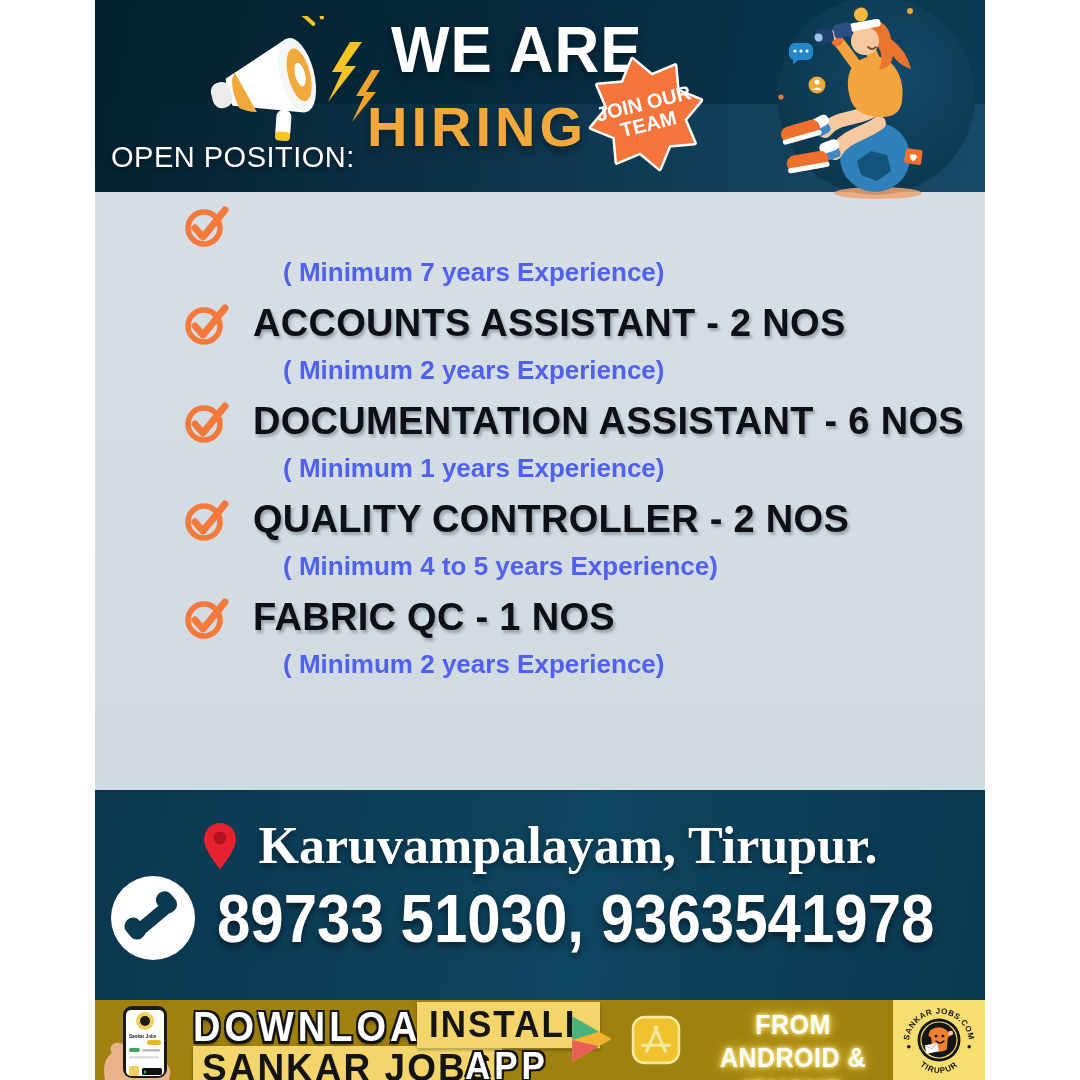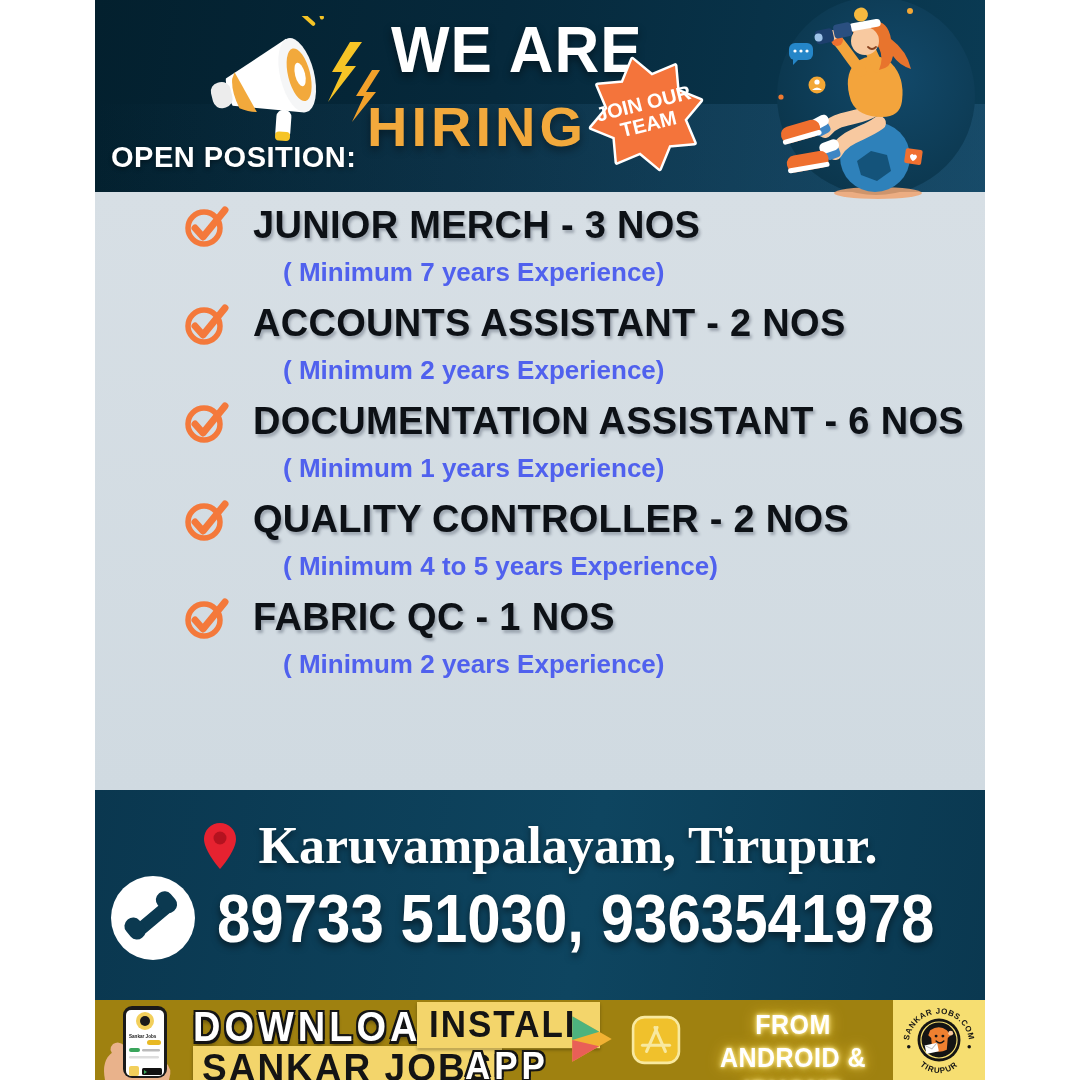--- a/index.html
+++ b/index.html
@@ -10,21 +10,21 @@
   
   .hdr{position:absolute;left:0;top:0;width:890px;height:192px;z-index:3;
        background:linear-gradient(100deg,#03202e 0%,#06293c 45%,#0a3b54 100%);}
   .hdr::after{content:"";position:absolute;left:0;right:0;top:104px;bottom:0;
        background:linear-gradient(90deg,rgba(35,85,118,0) 0%,rgba(45,100,138,.38) 100%);}
   .we-are{position:absolute;left:296px;top:12px;font-size:62px;font-weight:900;color:#ffffff;
        letter-spacing:1px;transform:scaleY(1.05);transform-origin:top left;z-index:4;
        text-shadow:0 4px 8px rgba(0,0,0,.45);white-space:nowrap;}
   .hiring{position:absolute;left:272px;top:94px;font-size:56px;font-weight:700;color:#f2a93c;
        letter-spacing:4px;z-index:4;text-shadow:0 4px 8px rgba(0,0,0,.4);white-space:nowrap;}
-  .open-pos{position:absolute;left:16px;top:141px;font-size:29px;font-weight:700;color:#ffffff;
+  .open-pos{position:absolute;left:16px;top:141px;font-size:29px;font-weight:400;color:#ffffff;
        letter-spacing:.5px;z-index:5;text-shadow:0 2px 4px rgba(0,0,0,.4);white-space:nowrap;}
   .megaphone{position:absolute;left:95px;top:16px;z-index:4;}
   .burst{position:absolute;left:492px;top:56px;z-index:5;}
   .burst-text{position:absolute;left:492px;top:56px;width:118px;height:116px;z-index:6;
        display:flex;flex-direction:column;align-items:center;justify-content:center;
        transform:rotate(-14deg);color:#fff;font-weight:900;text-align:center;line-height:1.05;}
   .burst-text .l1{font-size:20px;} .burst-text .l2{font-size:20px;}
   .illus{position:absolute;left:680px;top:0;z-index:4;}
 
   
@@ -196,21 +196,20 @@
     </div>
 
     <div class="list">
 
       <div class="pos-item">
         <div class="pos-title-row">
           <svg width="48" height="46" viewBox="0 0 48 46">
               <circle cx="21" cy="26" r="16" fill="none" stroke="#f4793b" stroke-width="5.5"></circle>
               <path d="M12,26 l8,9 L42,8" fill="none" stroke="#f4793b" stroke-width="7" stroke-linecap="round" stroke-linejoin="round"></path>
             </svg>
-          <span class="pos-title">JUNIOR MERCH - 3 NOS</span>
         </div>
         <div class="pos-sub">( Minimum 7 years Experience)</div>
       </div>
 
 
       <div class="pos-item">
         <div class="pos-title-row">
           <svg width="48" height="46" viewBox="0 0 48 46">
               <circle cx="21" cy="26" r="16" fill="none" stroke="#f4793b" stroke-width="5.5"></circle>
               <path d="M12,26 l8,9 L42,8" fill="none" stroke="#f4793b" stroke-width="7" stroke-linecap="round" stroke-linejoin="round"></path>

